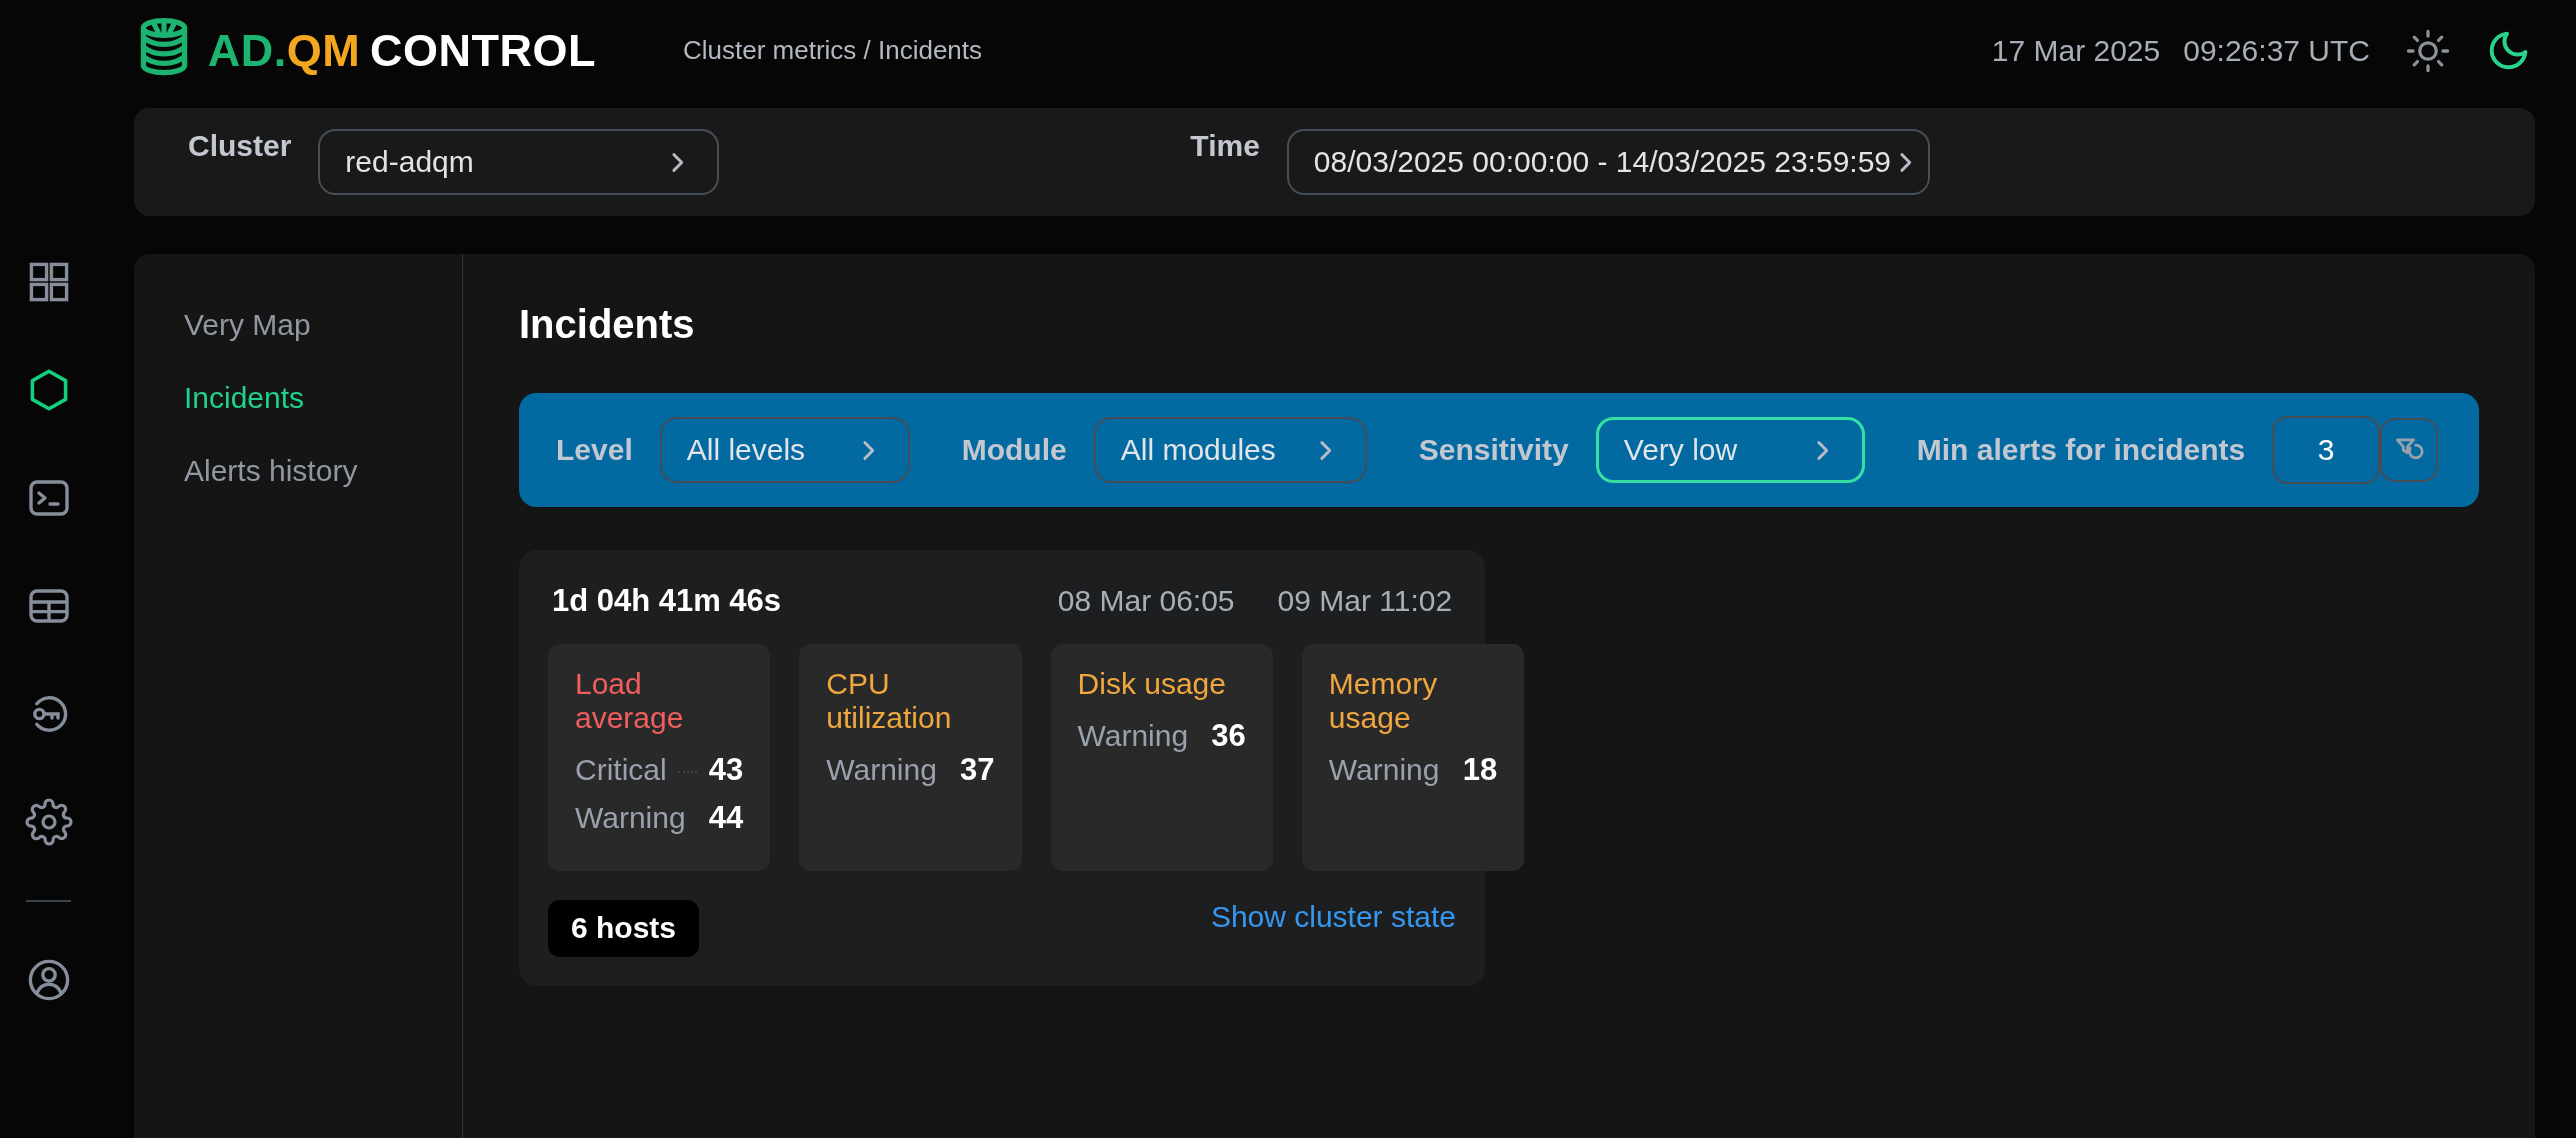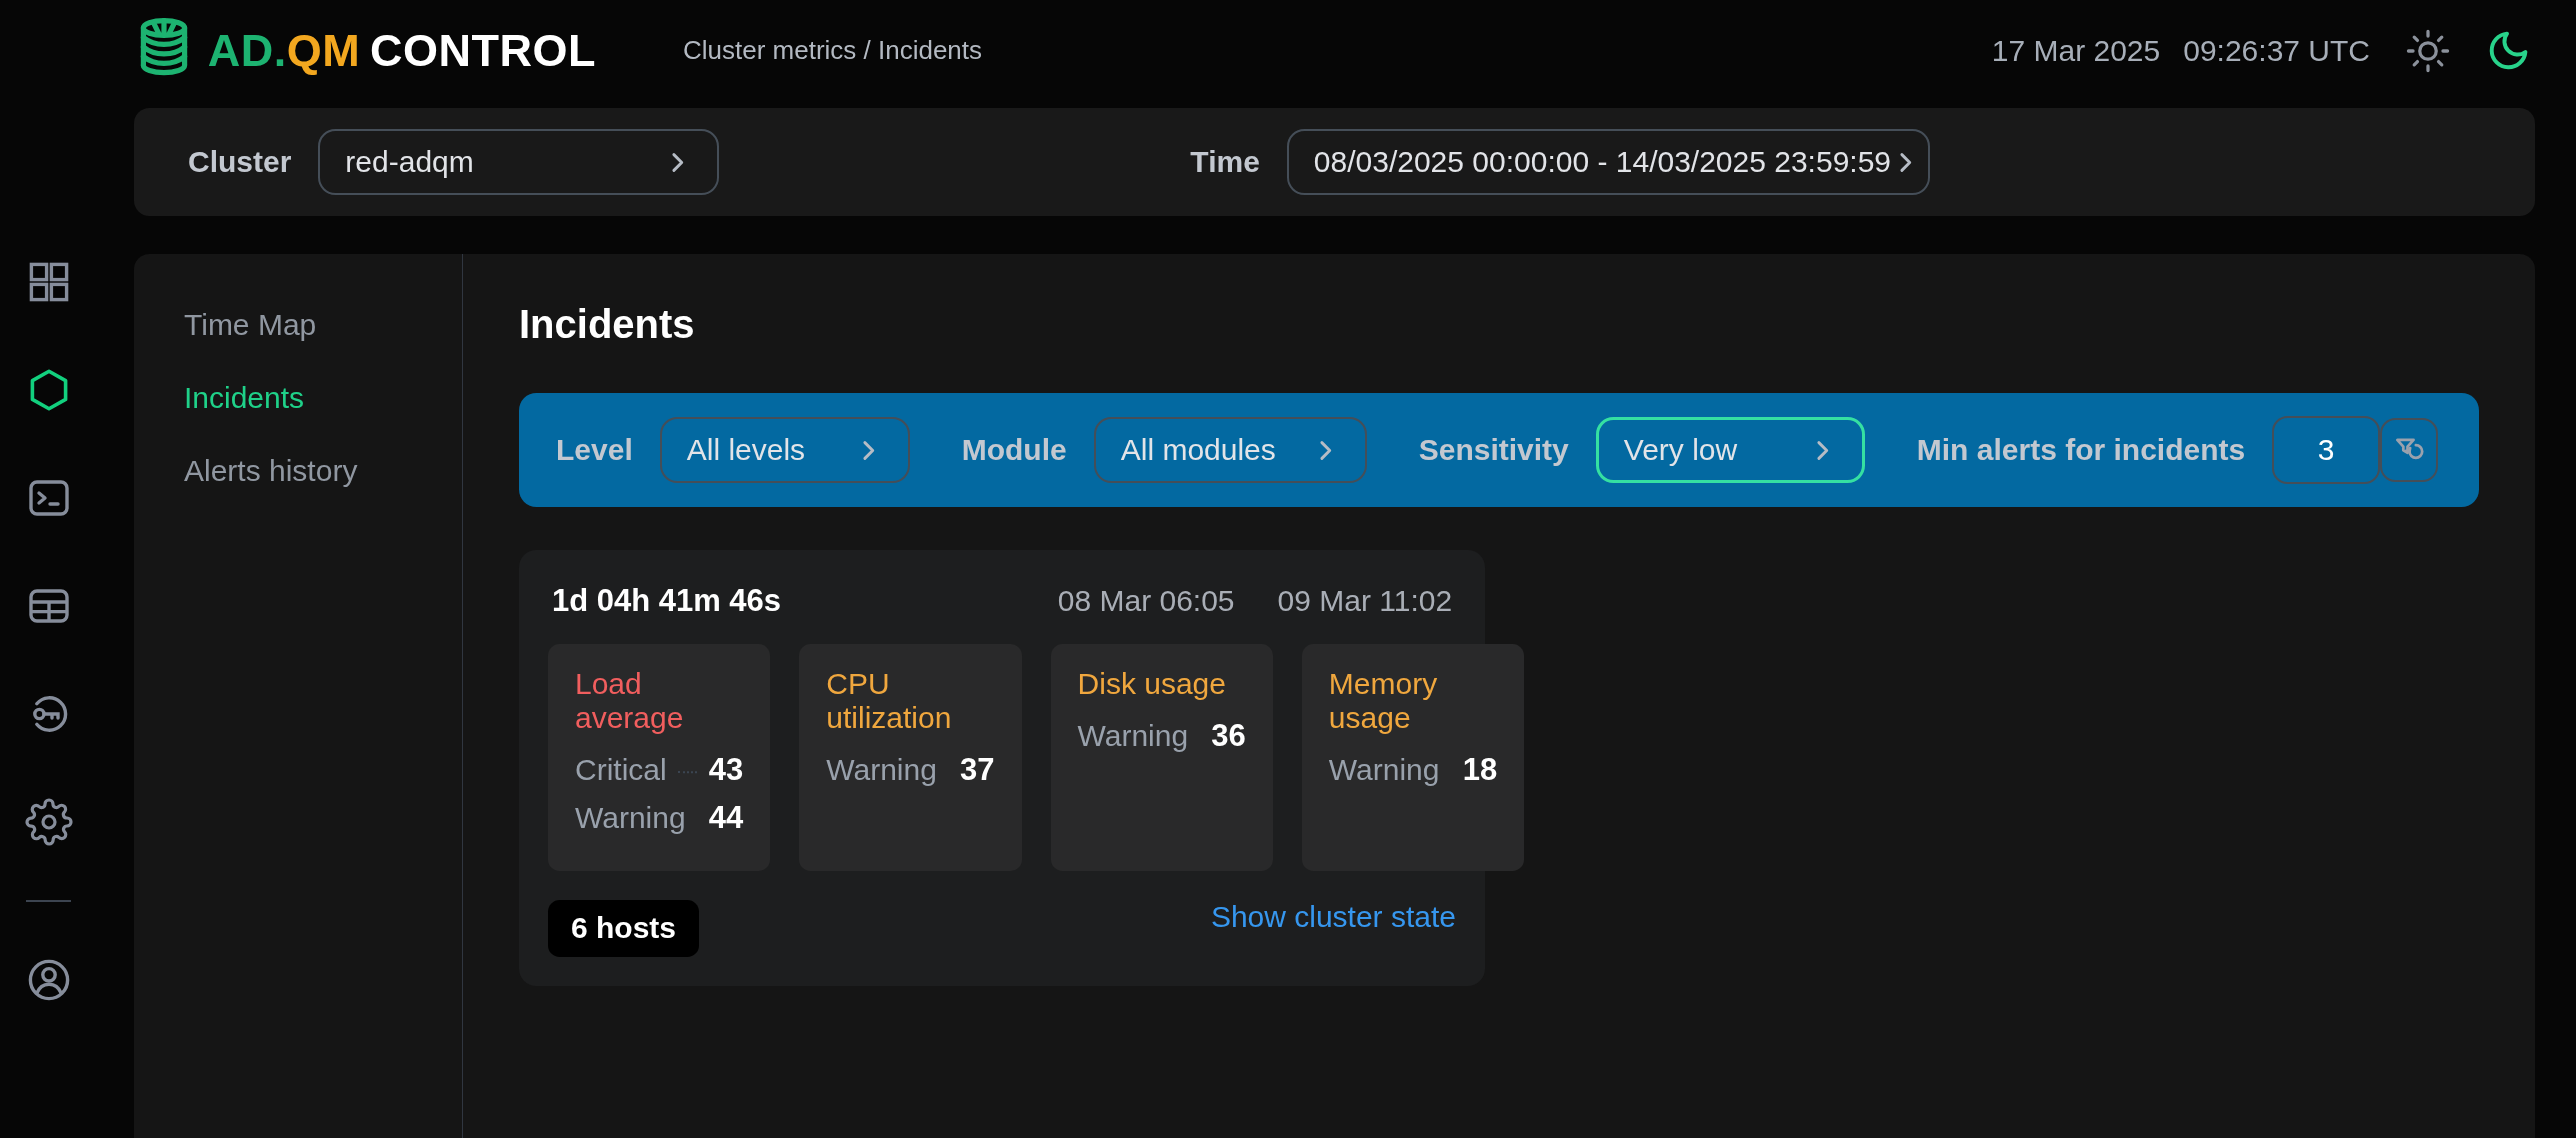--- a/index.html
+++ b/index.html
@@ -14,21 +14,21 @@
   .logo-text{font-size:45px;font-weight:800;letter-spacing:0.5px;white-space:nowrap;}
   .lg-green{color:#1db371}.lg-yellow{color:#f2a71f}.lg-white{color:#fff;margin-left:9.7px}
   .breadcrumb{margin-left:87px;font-size:26px;color:#b3b9c2;}
   .header-right{margin-left:auto;display:flex;align-items:center;gap:35px;}
   .datetime{font-size:30px;color:#a7aeb8;display:flex;gap:23px;white-space:nowrap;}
   .icon-btn{background:none;border:none;padding:0;cursor:pointer;display:flex;align-items:center;}
 
   
   .filter-bar{position:absolute;left:134px;right:41px;top:108px;height:108px;background:#191919;
               border-radius:15.5px;display:flex;align-items:center;padding:0 54px;box-sizing:border-box;}
-  .fgroup{display:flex;align-items:center;}
+  .fgroup{display:flex;align-items:flex-start;}
   .fgroup.time{margin-left:471px;}
   .fgroup.refresh{margin-left:auto;}
   .flabel{font-size:30px;color:#c3c8d0;margin-right:27px;font-weight:700;}
   .pill{display:flex;align-items:center;border:2.9px solid #454e58;border-radius:17.4px;height:66px;
         box-sizing:border-box;padding:0 25px;font-size:30px;color:#e2e4e8;cursor:pointer;
         background:transparent;white-space:nowrap;}
   .pill .chev{margin-left:auto;flex-shrink:0;}
   .pill.w-cluster{width:401px}.pill.w-time{width:643px}.pill.w-refresh{width:391px}
   .pill.w-level{width:250px}.pill.w-module{width:273px}.pill.w-sens{width:269px}
   .pill.green{border-color:#35e0a2;border-width:3.9px;}
@@ -180,21 +180,21 @@
       <svg viewBox="0 0 24 24" fill="none" stroke="#868d9b" stroke-width="1.7" stroke-linecap="round">
         <circle cx="12" cy="12" r="9.3"></circle>
         <circle cx="12" cy="9.4" r="3.1"></circle>
         <path d="M5.9 18.6 C7.2 15.4 9.5 14.1 12 14.1 C14.5 14.1 16.8 15.4 18.1 18.6"></path>
       </svg>
     </div>
   </div>
 
   <div class="main-shell">
     <div class="subnav">
-      <div class="nav-item">Time Map</div>
+      <div class="nav-item">Very Map</div>
       <div class="nav-item active">Incidents</div>
       <div class="nav-item">Alerts history</div>
     </div>
 
     <div class="content">
       <h1 class="page-title">Incidents</h1>
 
       <div class="toolbar">
         <div class="tgroup">
           <span class="tlabel">Level</span>

